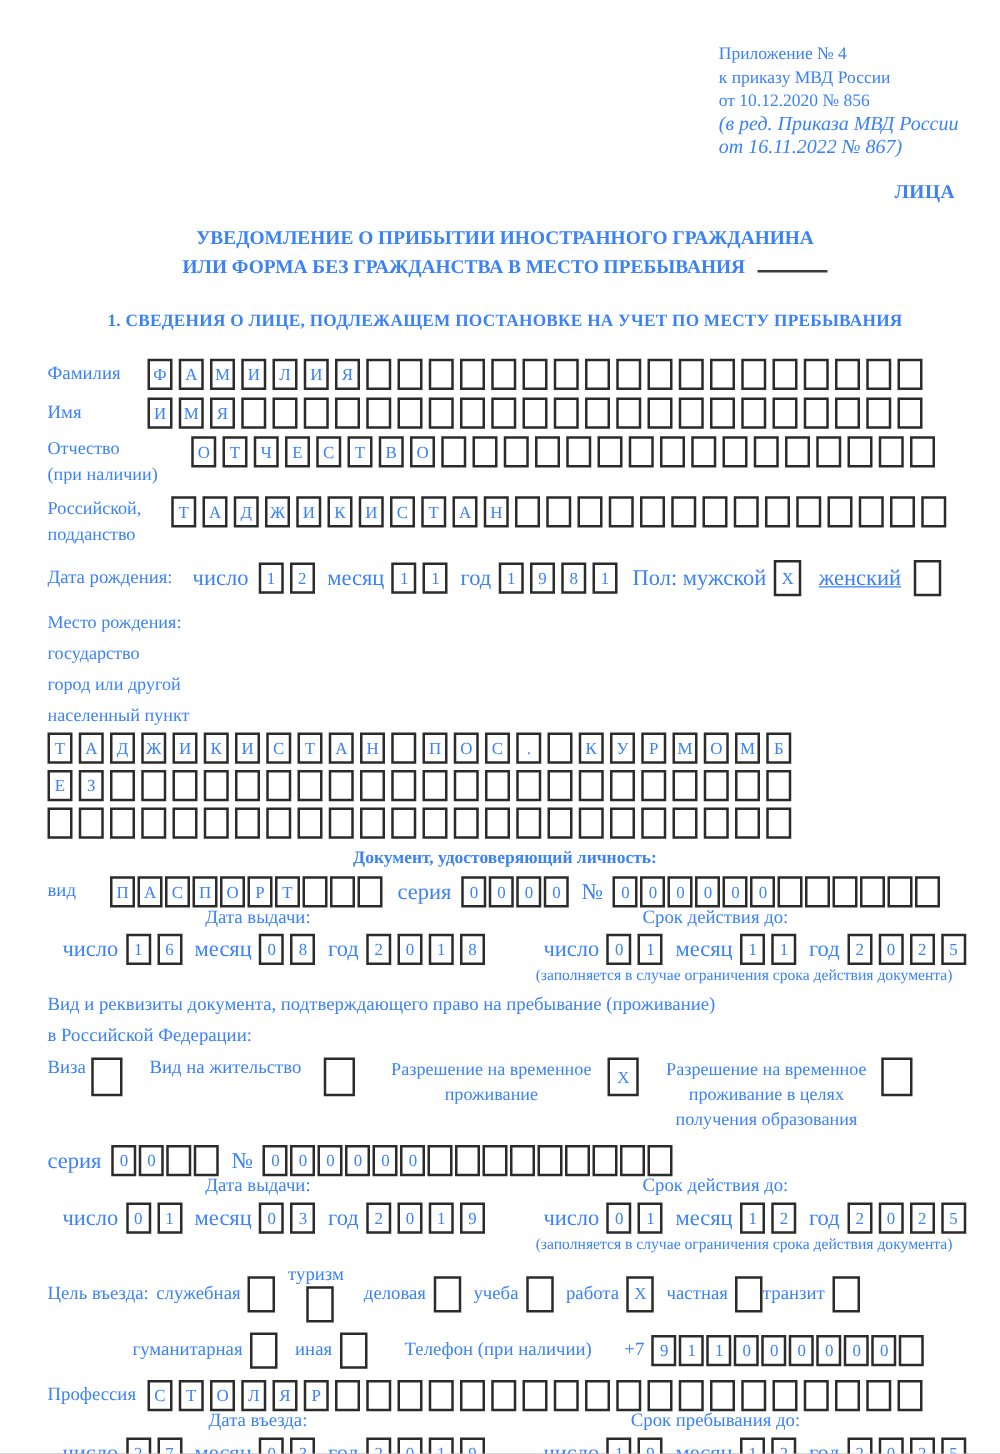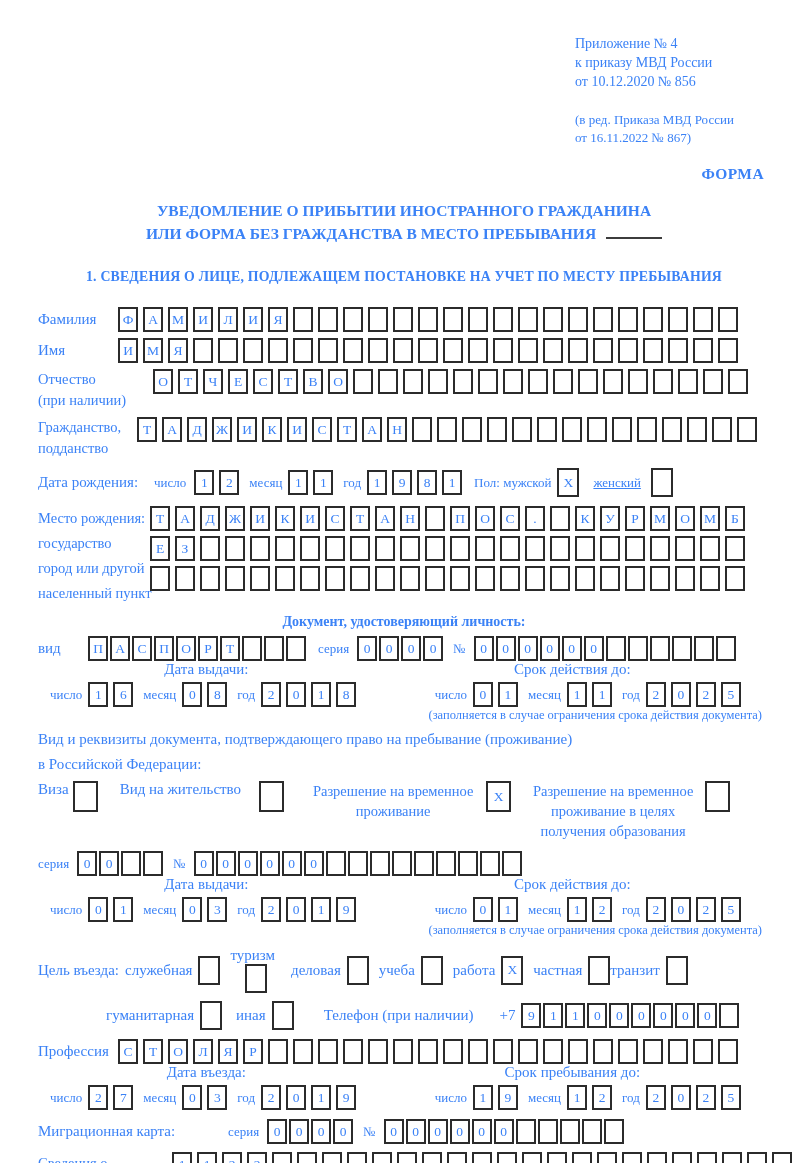--- a/index.html
+++ b/index.html
@@ -3,21 +3,21 @@
 <meta charset="utf-8">
 <style>
   html,body{margin:0;padding:0;background:#9a9a9a;}
   .page{
     width:800px;height:1163px;margin:0 auto;background:#ffffff;color:#3b82f6;
     box-sizing:border-box;padding:34px 30px 16px 38px;position:relative;overflow:hidden;
     font-family:"Liberation Serif","DejaVu Serif",serif;
   }
   
   .hdr{margin-left:537px;font-size:14px;line-height:19px;}
-  .hdr .amend{font-size:13px;line-height:18px;margin-top:20px;}
+  .hdr .amend{font-size:16px;line-height:18px;margin-top:0;font-style:italic;}
   .forma{text-align:right;font-weight:bold;font-size:15.5px;margin:18px 6px 0 0;letter-spacing:.4px;}
   
   .title{text-align:center;font-weight:bold;font-size:15.5px;line-height:23px;margin-top:16px;}
   .uline{display:inline-block;width:56px;height:13px;border-bottom:2px solid #3c3c3c;margin-left:10px;}
   .sec{text-align:center;font-weight:bold;font-size:13.8px;margin-top:24px;letter-spacing:.2px;white-space:nowrap;}
   
   .row{display:flex;align-items:center;margin-top:6px;}
   .row.top{align-items:flex-start;}
   .lbl{font-size:15px;flex:none;}
   .lblw80{width:80px;}
@@ -25,21 +25,21 @@
   .w115{width:115px;} .w99{width:99px;} .w112{width:112px;}
   
   .cells{display:inline-flex;gap:5px;flex:none;}
   .cells.tight{gap:2px;}
   .cell{flex:none;width:20px;height:25px;box-sizing:border-box;border:2px solid #2b2b2b;
         display:flex;align-items:center;justify-content:center;font-size:13.5px;background:#fff;}
   .cb .cell{width:22px;height:29px;}
   .bigcb .cell{width:25px;height:31px;}
   .stack{display:flex;flex-direction:column;}
   .gap5>*{margin-bottom:5px;} .gap5>*:last-child{margin-bottom:0;}
-  .dlabel{font-size:13px;flex:none;}
+  .dlabel{font-size:18px;flex:none;}
   .ml{margin-left:10px;}
   .mr{margin-right:6px;}
   
   .dochead{text-align:center;font-weight:bold;font-size:14px;margin-top:8px;}
   
   .datepair{display:flex;margin-top:0;}
   .dp-left{width:46%;flex:none;}
   .dp-right{width:54%;flex:none;}
   .datehead{font-size:15px;text-align:center;margin-bottom:4px;}
   .daterow{display:flex;align-items:center;}
@@ -63,21 +63,21 @@
 
   <div class="hdr">
     <div>Приложение № 4</div>
     <div>к приказу МВД России</div>
     <div>от 10.12.2020 № 856</div>
     <div class="amend">
       <div>(в ред. Приказа МВД России</div>
       <div>от 16.11.2022 № 867)</div>
     </div>
   </div>
-  <div class="forma">ФОРМА</div>
+  <div class="forma">ЛИЦА</div>
 
   <div class="title">
     <div>УВЕДОМЛЕНИЕ О ПРИБЫТИИ ИНОСТРАННОГО ГРАЖДАНИНА</div>
     <div>
       <span>ИЛИ ФОРМА БЕЗ ГРАЖДАНСТВА В МЕСТО ПРЕБЫВАНИЯ</span><span class="uline"></span>
     </div>
   </div>
 
   <div class="sec">1. СВЕДЕНИЯ О ЛИЦЕ, ПОДЛЕЖАЩЕМ ПОСТАНОВКЕ НА УЧЕТ ПО МЕСТУ ПРЕБЫВАНИЯ</div>
 
@@ -171,21 +171,21 @@
         <span class="cell"></span>
         <span class="cell"></span>
         <span class="cell"></span>
         <span class="cell"></span>
         <span class="cell"></span>
       </span>
   </div>
 
   <div class="row top">
     <div class="lblcol w99">
-      <div>Гражданство,</div>
+      <div>Российской,</div>
       <div>подданство</div>
     </div>
     <span class="cells">
         <span class="cell">Т</span>
         <span class="cell">А</span>
         <span class="cell">Д</span>
         <span class="cell">Ж</span>
         <span class="cell">И</span>
         <span class="cell">К</span>
         <span class="cell">И</span>
@@ -232,21 +232,21 @@
     <span class="dlabel" style="margin-left:12px;margin-right:6px;">Пол: мужской</span>
     <span class="cells cb">
         <span class="cell">X</span>
       </span>
     <span class="dlabel" style="margin-left:14px;margin-right:10px;text-decoration:underline;">женский</span>
     <span class="cells cb">
         <span class="cell"></span>
       </span>
   </div>
 
-  <div class="row top" style="margin-top:9px;">
+  <div class="row top" style="margin-top:9px;flex-direction:column;">
     <div class="lblcol w112" style="line-height:25px;">
       <div>Место рождения:</div>
       <div>государство</div>
       <div>город или другой</div>
       <div>населенный пункт</div>
     </div>
     <div class="stack gap5">
       <span class="cells">
           <span class="cell">Т</span>
           <span class="cell">А</span>

